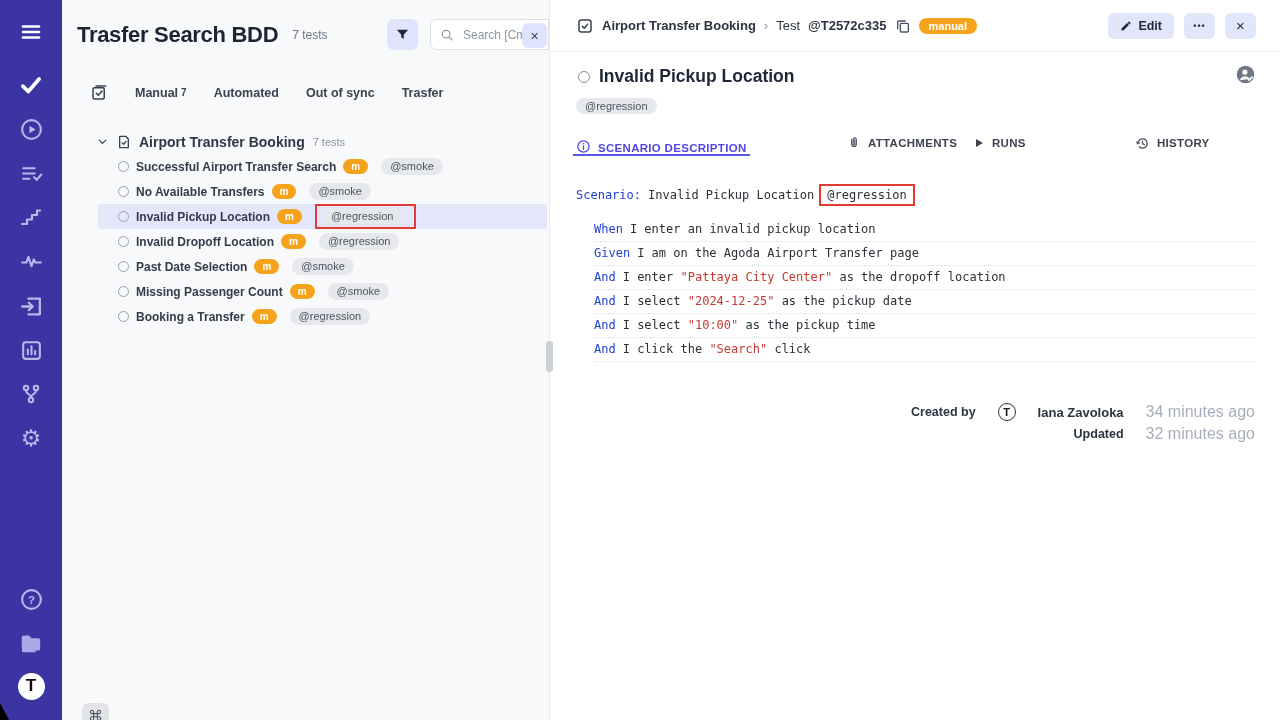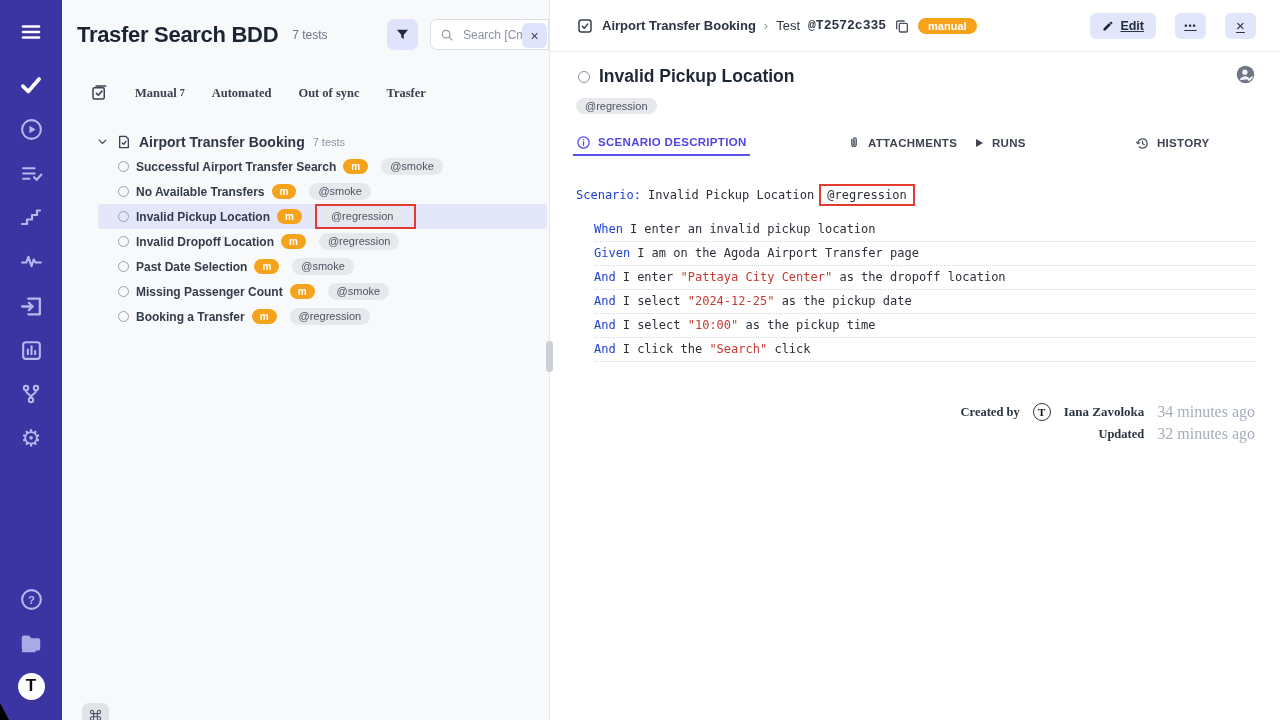--- a/index.html
+++ b/index.html
@@ -30,21 +30,21 @@
     background:#dfe3fb; border:none; display:flex; align-items:center; justify-content:center; cursor:pointer; }
   .search-box { position:absolute; left:353px; top:1px; right:0; height:31px;
     background:#fff; border:1px solid #dcdfe6; border-radius:7px 0 0 7px; display:flex; align-items:center; padding-left:9px; }
   .search-box input { border:none; outline:none; background:transparent; font-family:"Liberation Sans",sans-serif;
     font-size:12px; color:#59606e; width:86px; margin-left:7px; }
   .search-box input::placeholder { color:#8b93a3; }
   .search-clear { position:absolute; right:1px; top:3px; width:25px; height:25px; border:none; border-radius:6px;
     background:#dfe3fb; color:#3c4454; font-size:14px; cursor:pointer; display:flex; align-items:center; justify-content:center; }
 
   .lp-tabs { position:absolute; top:84px; left:28px; display:flex; align-items:center; gap:27px; }
-  .lp-tab { font-size:12.5px; font-weight:bold; color:#3a4250; cursor:pointer; white-space:nowrap;font-family:Liberation Serif, serif; }
+  .lp-tab { font-size:12.5px; font-weight:bold; color:#3a4250; cursor:pointer; white-space:nowrap; }
   .lp-tab .cnt { font-size:10px; font-weight:bold; margin-left:3px; position:relative; top:-1px; }
 
   .tree { position:absolute; top:129px; left:0; right:0; }
   .suite-row { height:25px; display:flex; align-items:center; padding-left:34px; cursor:pointer; }
   .suite-name { font-size:14px; font-weight:bold; color:#2e3747; margin-left:7px; white-space:nowrap; }
   .suite-count { font-size:11px; color:#8b93a0; margin-left:8px; }
   .test-row { height:25px; display:flex; align-items:center; margin:0 2px 0 36px; padding-left:20px; border-radius:3px; cursor:pointer; }
   .test-row.selected { background:#e4e6f9; }
   .circle-icon { width:11px; height:11px; border:1.5px solid #9aa1ad; border-radius:50%; flex-shrink:0; }
   .test-name { font-size:12px; font-weight:600; color:#333c4b; margin-left:7px; white-space:nowrap; }
@@ -57,54 +57,54 @@
   .cmd-btn { position:absolute; left:20px; top:703px; width:27px; height:26px; border:none; border-radius:7px;
     background:#e2e3e9; color:#4b5563; font-size:15px; cursor:pointer; font-family:"DejaVu Sans",sans-serif; }
 
   
   .detail-panel { flex:1; background:#fff; position:relative; border-left:1px solid #e7e9ee; }
   .dp-topbar { position:absolute; top:0; left:0; right:0; height:52px; border-bottom:1px solid #eef0f3;
     display:flex; align-items:center; padding:0 24px 0 26px; }
   .breadcrumb { display:flex; align-items:center; gap:8px; font-size:13px; color:#2b3442; }
   .bc-suite { font-weight:600; }
   .bc-sep { color:#8b93a0; }
-  .bc-id { font-weight:bold;font-family:Liberation Mono, monospace; }
+  .bc-id { font-weight:bold; }
   .copy-btn { background:none; border:none; padding:0; cursor:pointer; display:flex; }
   .manual-badge { background:#f6a31c; color:#fff; font-size:11px; font-weight:bold; border-radius:10px; padding:2px 10px; }
-  .dp-actions { margin-left:auto; display:flex; gap:19px;text-decoration:underline; }
+  .dp-actions { margin-left:auto; display:flex; gap:10px; }
   .act-btn { background:#e2e6fb; border:none; border-radius:6px; height:26px; color:#1f2937;
     font-family:"Liberation Sans",sans-serif; font-size:12.5px; font-weight:bold; cursor:pointer;
     display:flex; align-items:center; gap:6px; padding:0 12px; }
   .act-btn.sq { width:31px; justify-content:center; padding:0; }
   .act-btn.more { font-size:9px; letter-spacing:1px; }
   .act-btn.close { font-size:15px; font-weight:normal; }
 
   .dp-titlerow { position:absolute; top:64px; left:28px; right:24px; display:flex; align-items:center; }
   .dp-title-circle { width:12px; height:12px; border:1.5px solid #8b93a0; border-radius:50%; }
   .dp-title { font-size:17.5px; font-weight:800; color:#1e2736; margin:0 0 0 9px; }
   .assignee { margin-left:auto; cursor:pointer; }
   .dp-tag { position:absolute; top:96px; left:26px; }
 
   .dp-tabs { position:absolute; top:130px; left:0; right:0; height:28px; }
   .dp-tab { position:absolute; top:0; height:26px; display:flex; align-items:center; gap:7px;
     font-size:11.5px; font-weight:bold; letter-spacing:0.3px; color:#3d4450; cursor:pointer; padding:0 3px; }
-  .dp-tab.active { color:#4f46e5; border-bottom:2px solid #5b54e8; }
+  .dp-tab.active { color:#4f46e5; border-bottom:2px solid #5b54e8;align-items:flex-end; }
   .dp-tab svg { flex-shrink:0; }
 
   .scenario { position:absolute; top:184px; left:26px; right:25px;
     font-family:"DejaVu Sans Mono", monospace; font-size:12px; color:#2b2f36; }
   .sc-line { margin-bottom:12px; display:flex; align-items:center; white-space:pre; }
   .kw { color:#1d3fd4; margin-right:7px; }
   .sc-tagbox { border:2px solid #e23b32; padding:2px 6px; margin-left:5px; color:#2b2f36; }
   .steps { margin-left:18px; }
   .step { padding:4px 0 5px; border-bottom:1px dotted #d6dade; white-space:pre-wrap; }
   .step-string { color:#c43a31; }
 
   .dp-meta { position:absolute; top:403px; right:25px; display:flex; flex-direction:column; align-items:flex-end; gap:4px; }
-  .meta-row { display:flex; align-items:center; gap:13px;font-family:Liberation Serif, serif; }
+  .meta-row { display:flex; align-items:center; gap:22px; }
   .meta-label { font-size:12.5px; font-weight:bold; color:#2b3442; }
   .meta-author { font-size:13px; font-weight:bold; color:#2b3442; }
   .meta-time { font-size:16px; color:#a8aebb; }
   .meta-avatar { width:18px; height:18px; border-radius:50%; border:1.5px solid #2b3442; background:#fff;
     display:flex; align-items:center; justify-content:center; font-size:11px; font-weight:bold; color:#111; }
 
   .scroll-thumb { position:absolute; left:-4px; top:341px; width:7px; height:31px;
     background:#cbd0d7; border-radius:4px; z-index:5; cursor:grab; }
 </style>
 </head>

